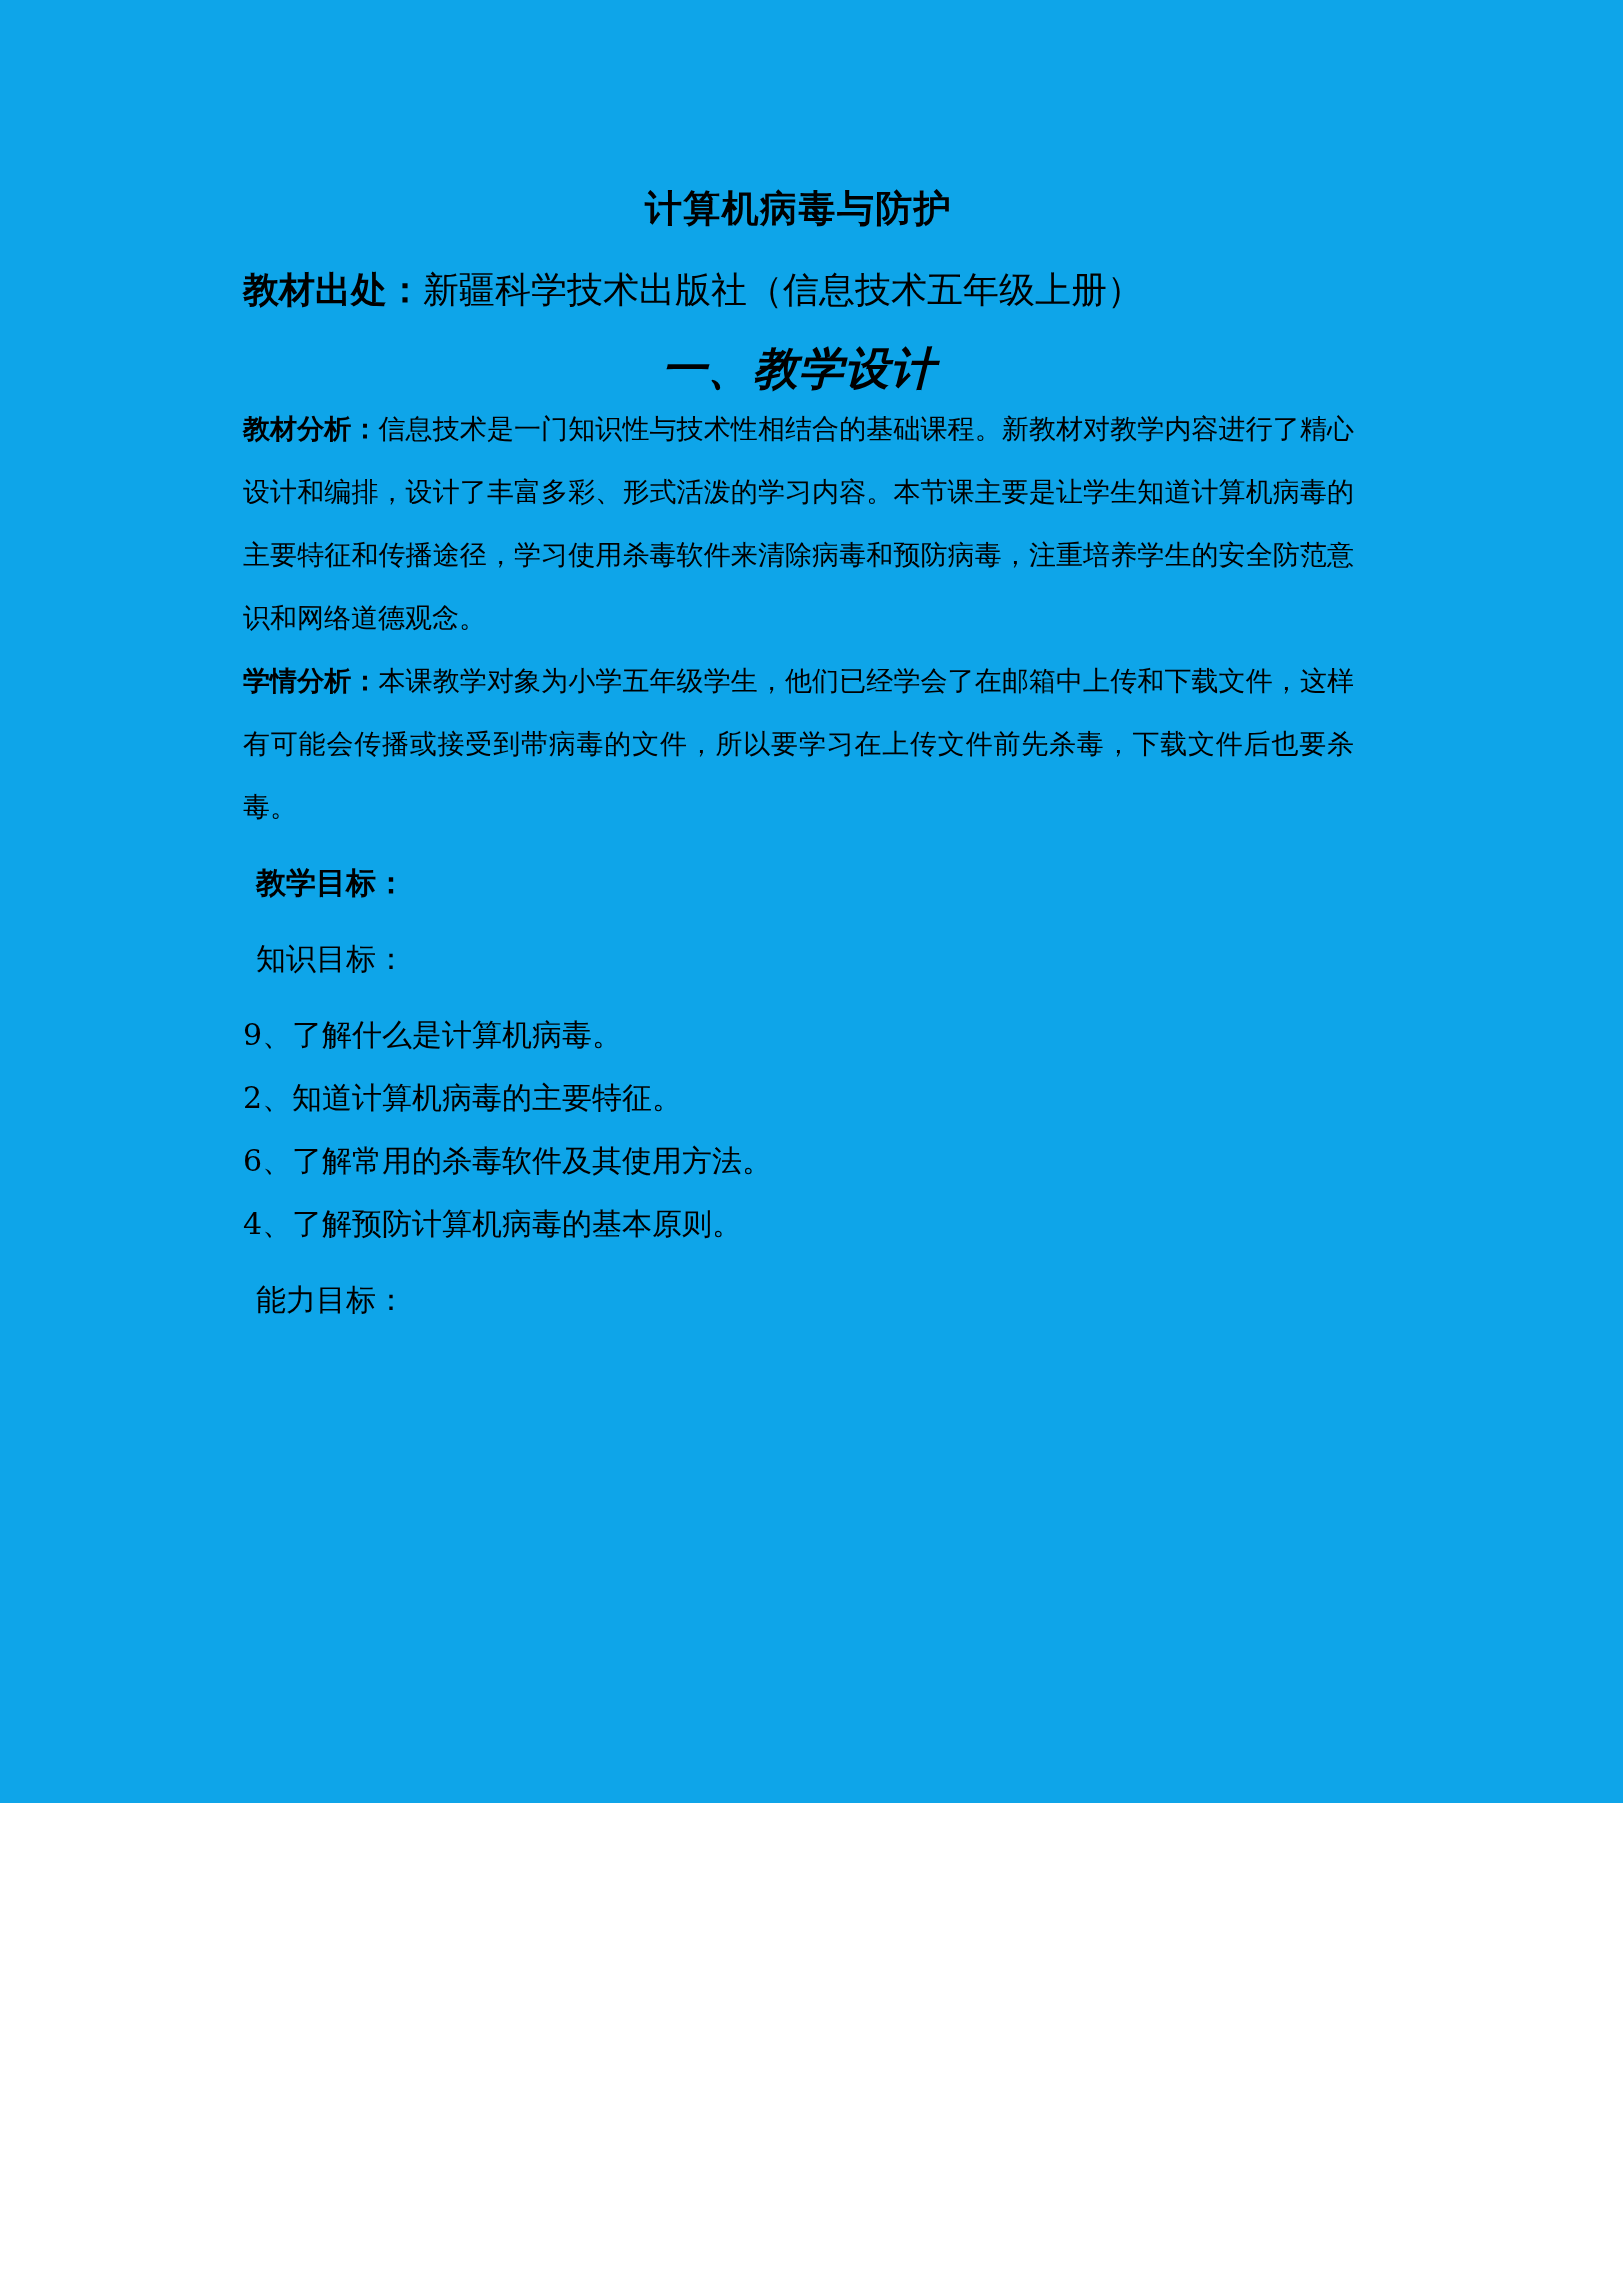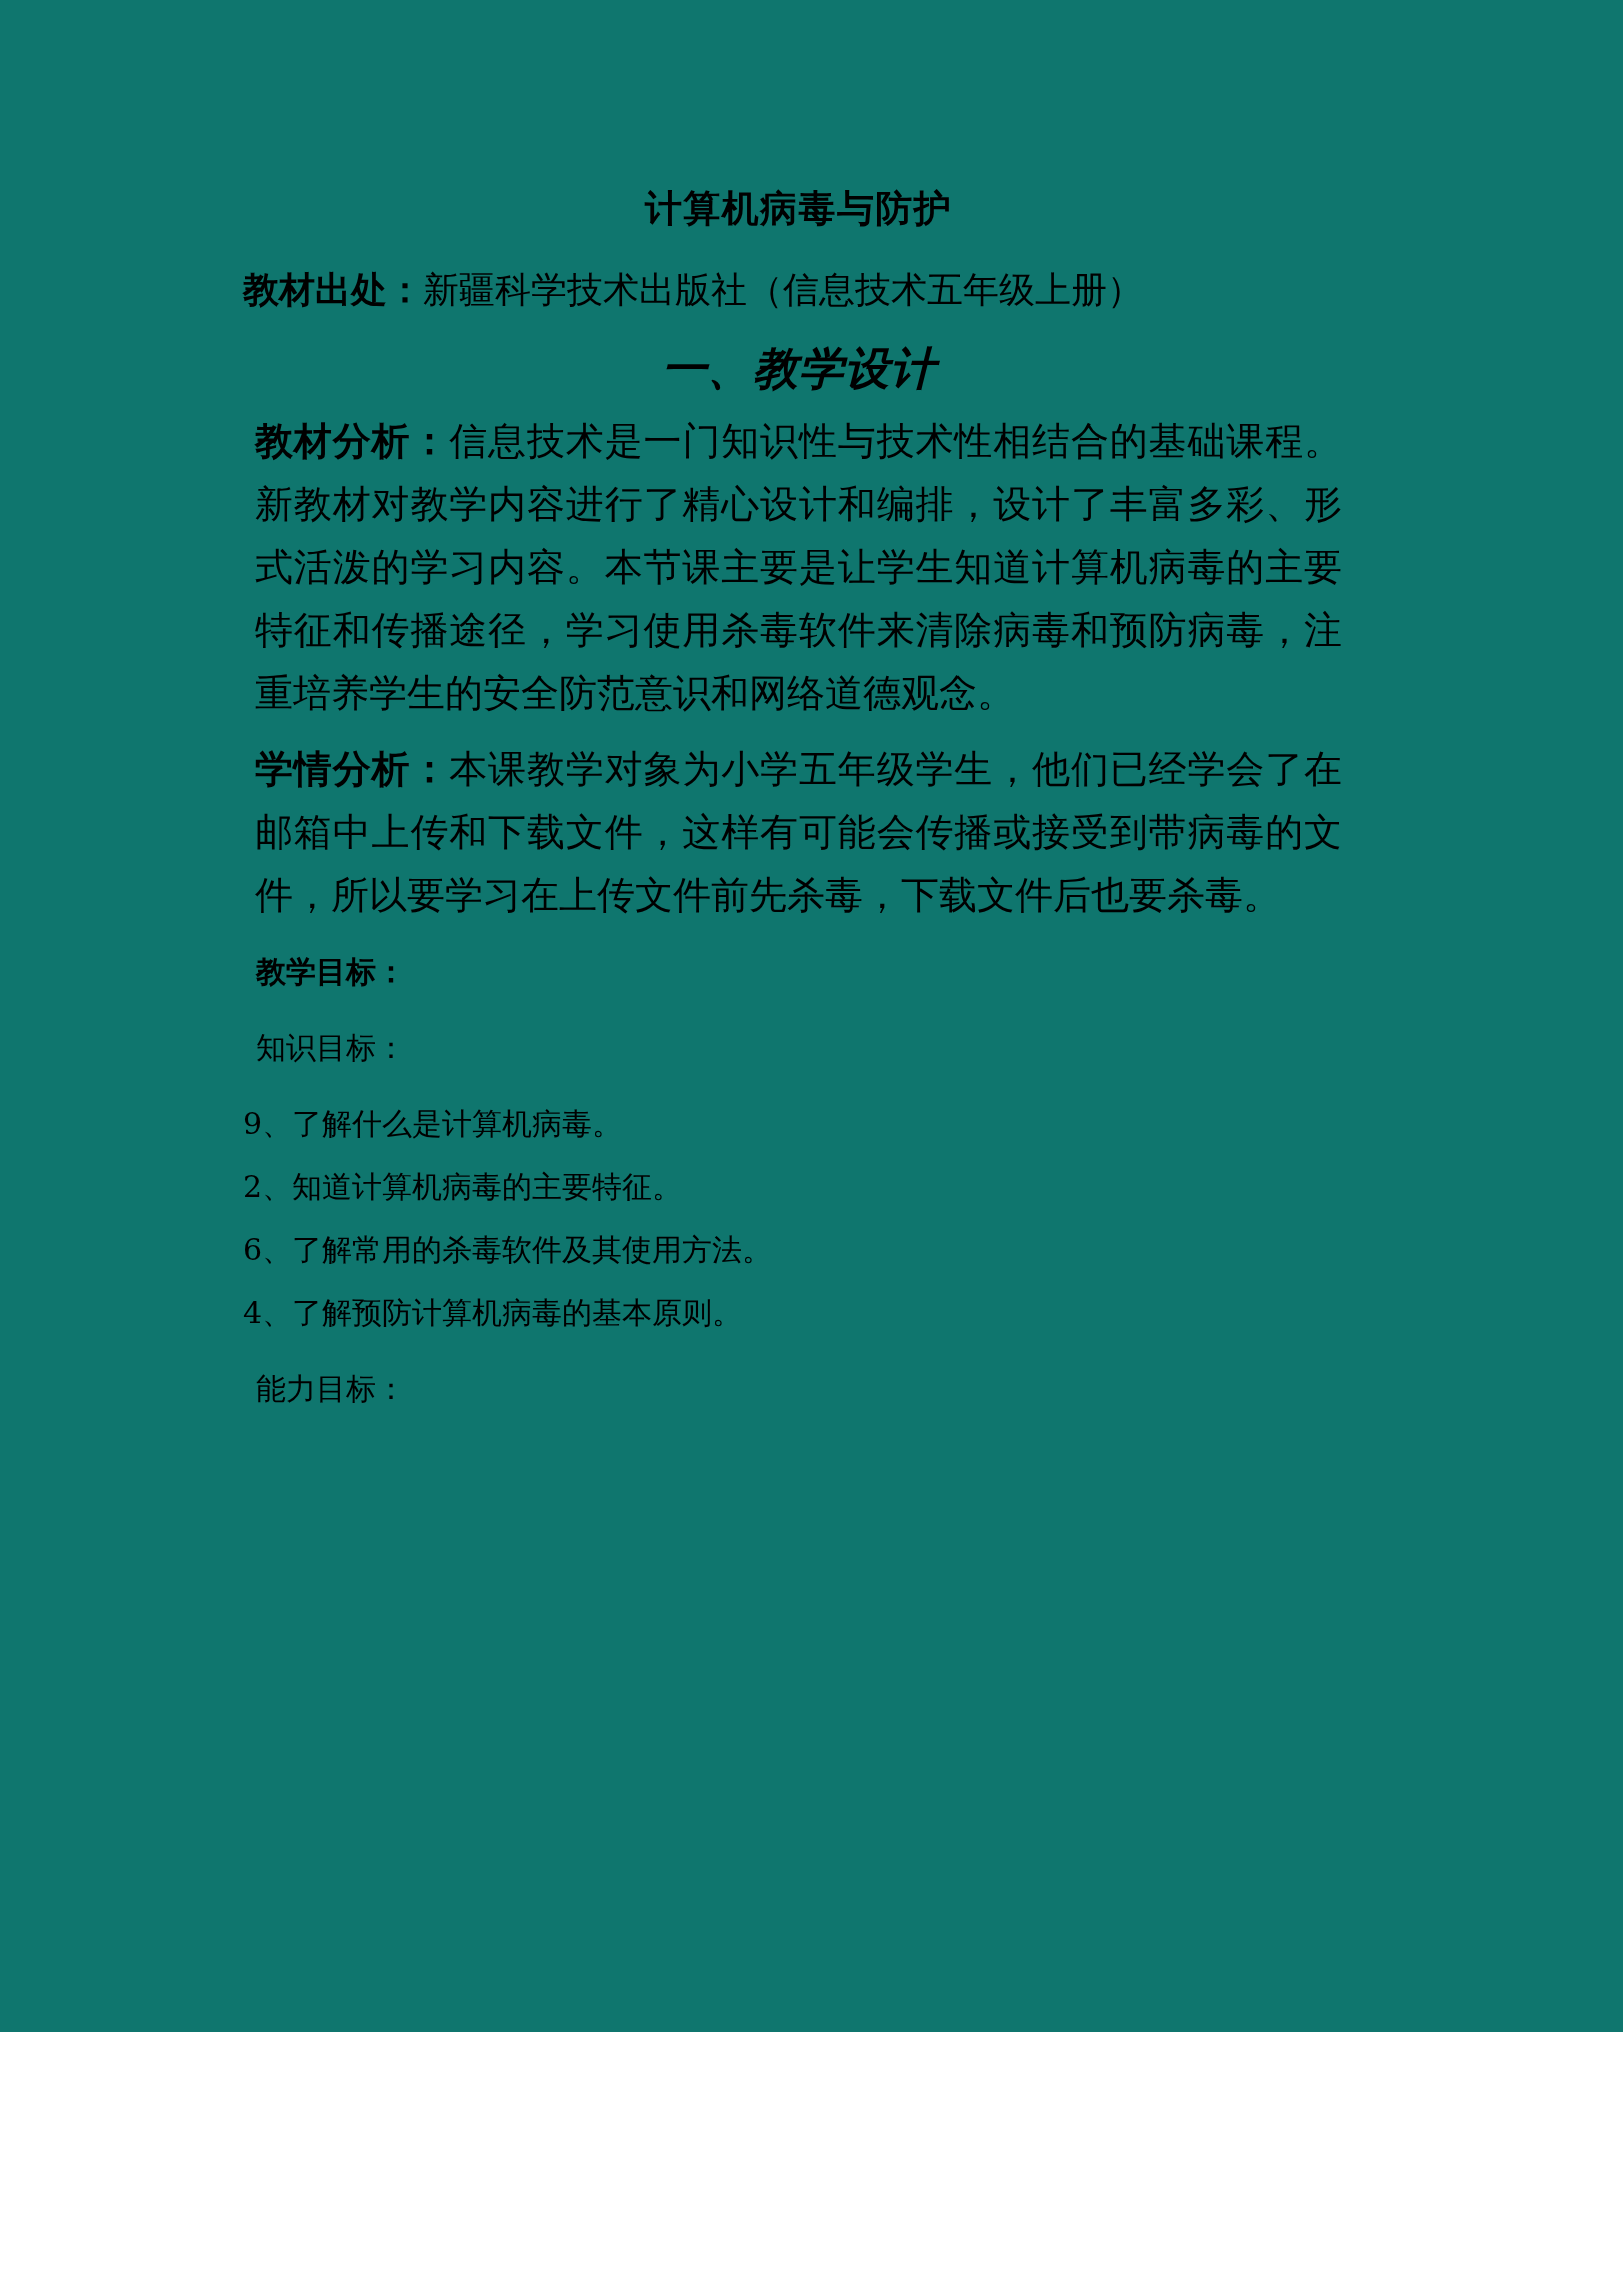--- a/index.html
+++ b/index.html
@@ -7,22 +7,22 @@
     padding: 0;
     background: #ffffff;
   }
   body {
     font-family: "DejaVu Serif", "Liberation Serif", serif;
     color: #000000;
   }
   .page {
     position: relative;
     width: 1623px;
-    height: 2032px;
-    background: #0f766e;
+    height: 1803px;
+    background: #0ea5e9;
     overflow: hidden;
     box-sizing: border-box;
   }
   .content {
     position: absolute;
     left: 243px;
     top: 0;
     width: 1111px;
   }
 
@@ -57,23 +57,23 @@
     line-height: 1;
     margin: 0;
     padding-top: 24.5px;
     padding-bottom: 6.8px;
     letter-spacing: 0.7px;
     font-style: italic;
   }
 
   
   .para {
-    font-size: 38px;
+    font-size: 27px;
     line-height: 63px;
-    margin: 12px;
+    margin: 0;
     text-align: justify;
     text-justify: inter-ideograph;
     text-align-last: left;
   }
   .para .lbl {
     font-weight: bold;
   }
 
   
   .line {

